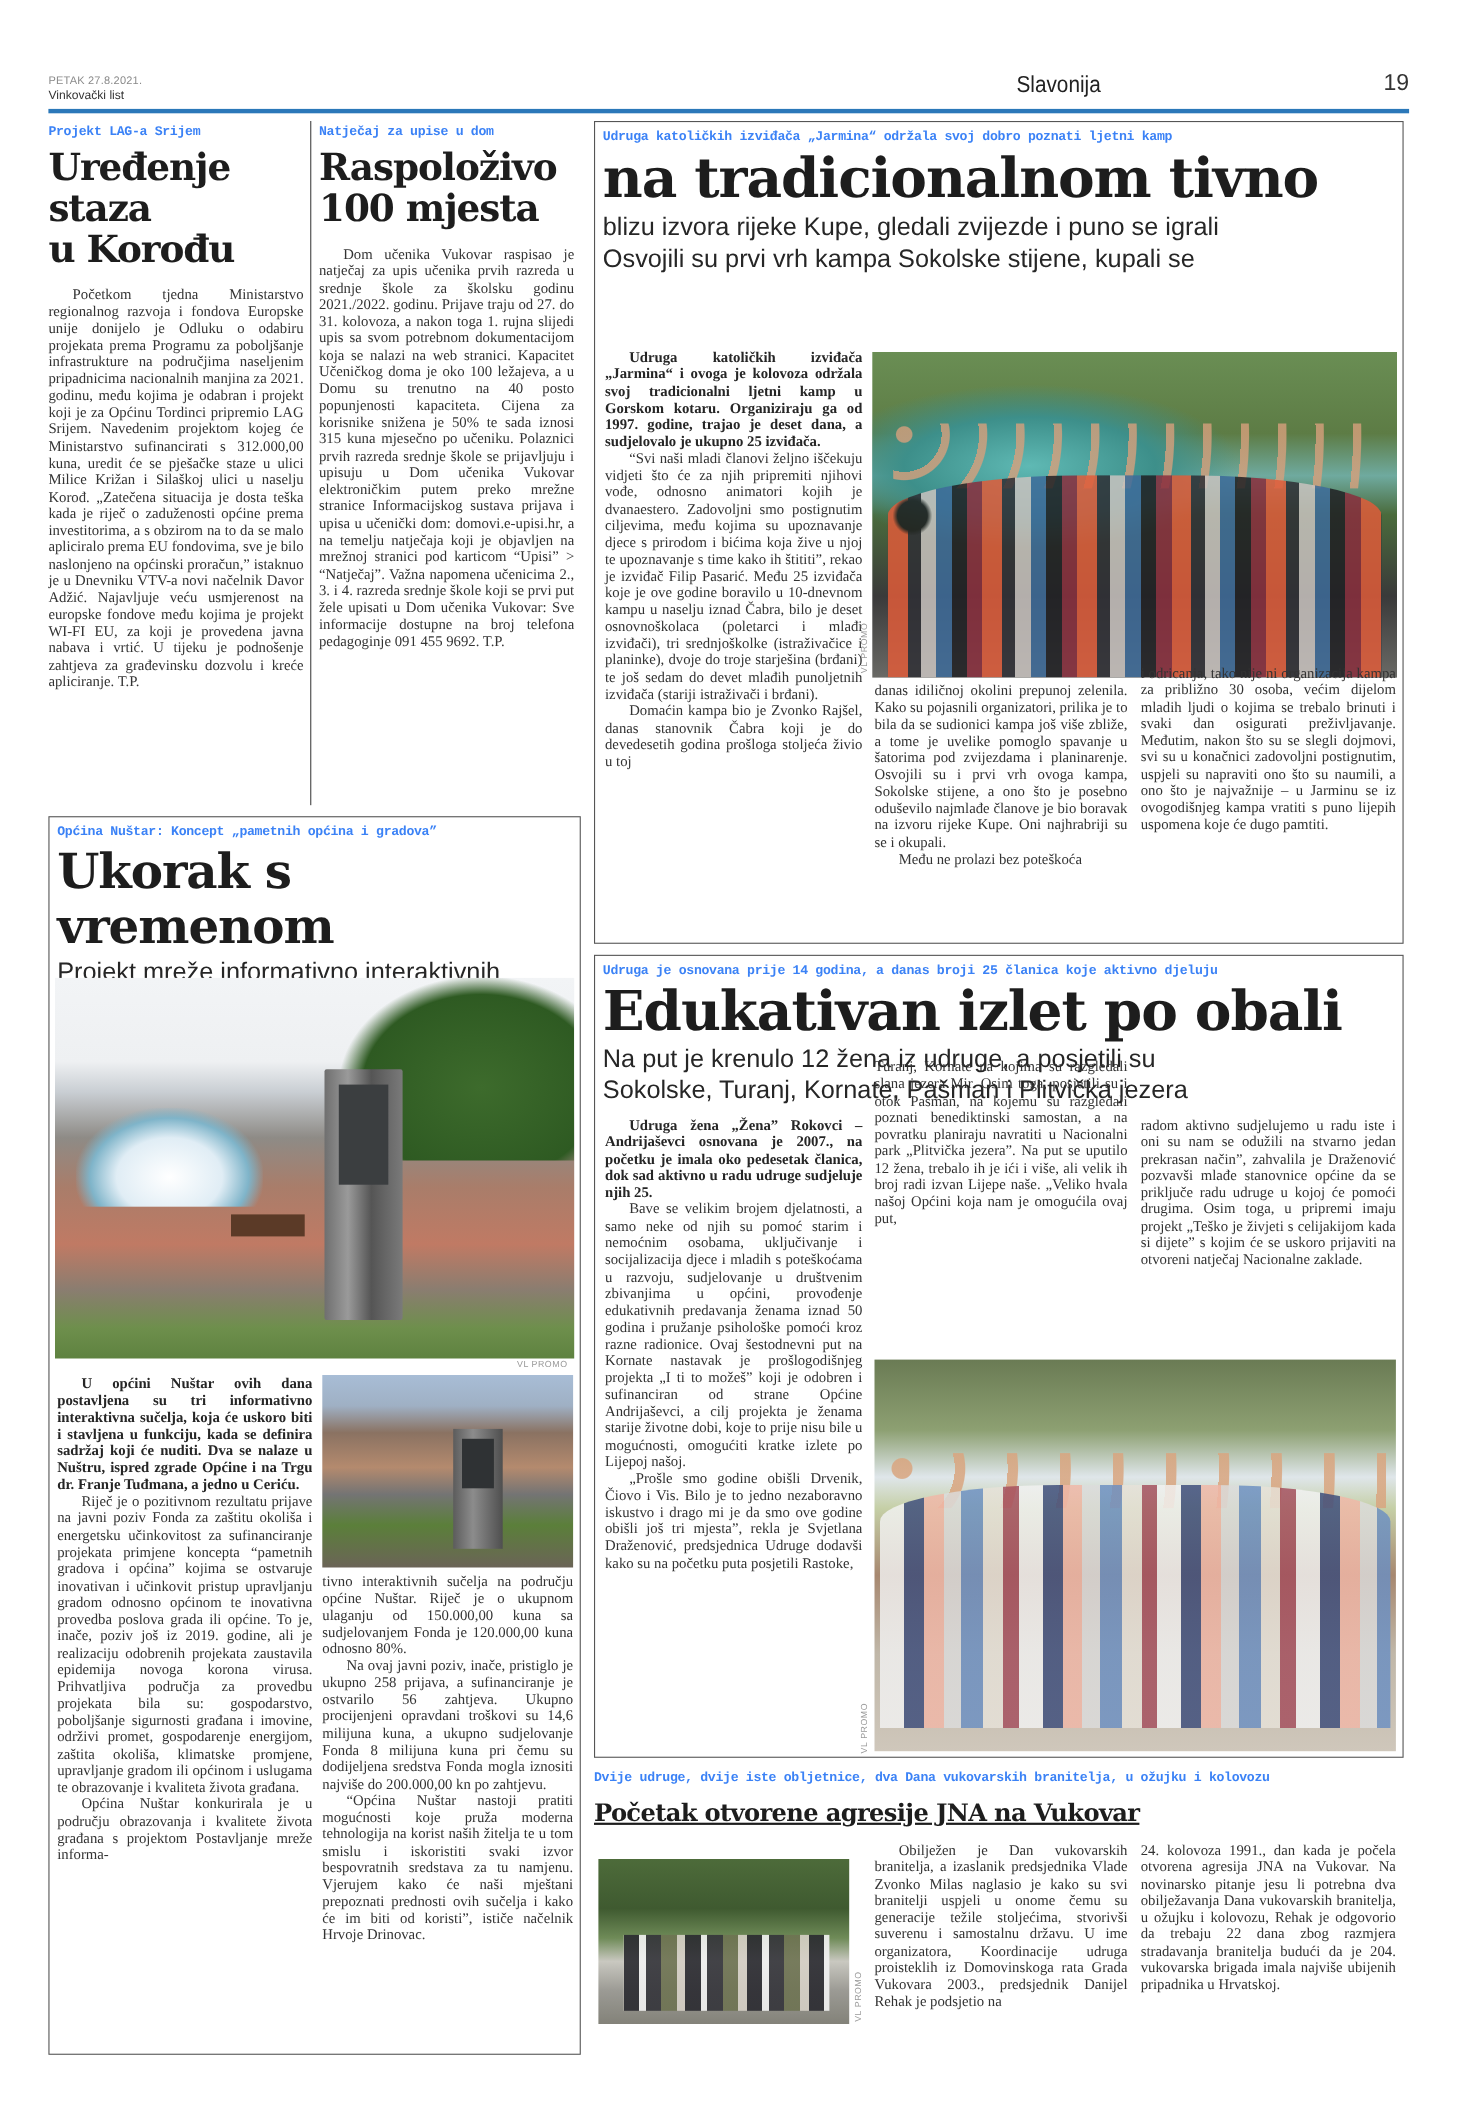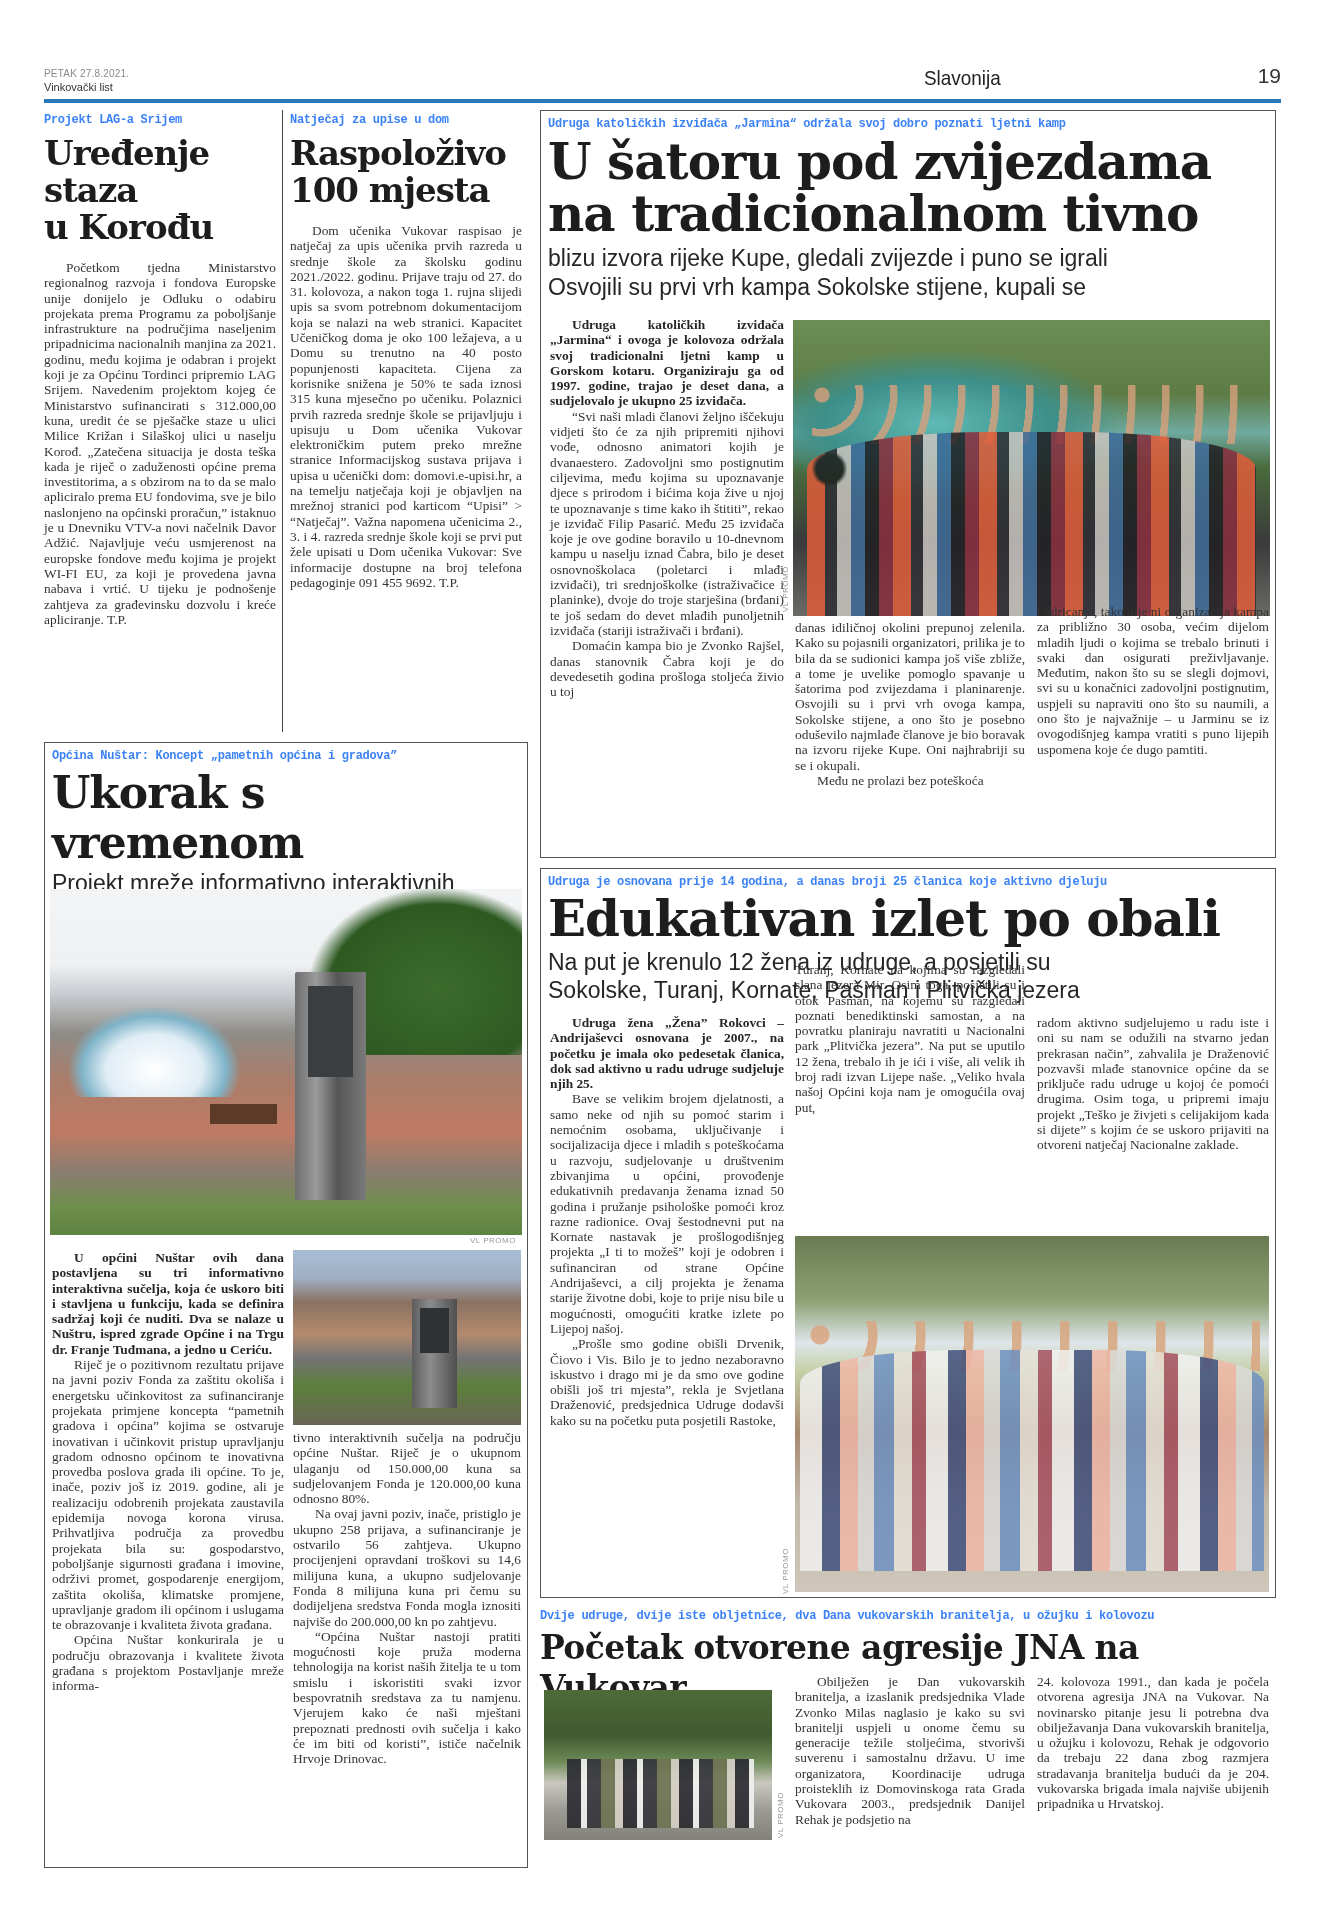--- a/index.html
+++ b/index.html
@@ -94,21 +94,20 @@
   </div>
   <div class="body" style="margin-top:14px;">
     <p>Dom učenika Vukovar raspisao je natječaj za upis učenika prvih razreda u srednje škole za školsku godinu 2021./2022. godinu. Prijave traju od 27. do 31. kolovoza, a nakon toga 1. rujna slijedi upis sa svom potrebnom dokumentacijom koja se nalazi na web stranici. Kapacitet Učeničkog doma je oko 100 ležajeva, a u Domu su trenutno na 40 posto popunjenosti kapaciteta. Cijena za korisnike snižena je 50% te sada iznosi 315 kuna mjesečno po učeniku. Polaznici prvih razreda srednje škole se prijavljuju i upisuju u Dom učenika Vukovar elektroničkim putem preko mrežne stranice Informacijskog sustava prijava i upisa u učenički dom: domovi.e-upisi.hr, a na temelju natječaja koji je objavljen na mrežnoj stranici pod karticom “Upisi” &gt; “Natječaj”. Važna napomena učenicima 2., 3. i 4. razreda srednje škole koji se prvi put žele upisati u Dom učenika Vukovar: Sve informacije dostupne na broj telefona pedagoginje 091 455 9692. T.P.</p>
   </div>
 </div>
 
 <div class="box" style="left:540px; top:110px; width:736px; height:748px;"></div>
 <div class="col" style="left:548px; top:114px; width:722px;">
   <div class="kicker">Udruga katoličkih izviđača „Jarmina“ održala svoj dobro poznati ljetni kamp</div>
   <div class="headline" style="font-size:50px; line-height:52px; margin-top:2px;">
-    <div>U šatoru pod zvijezdama</div>
     <div>na tradicionalnom tivno</div>
   </div>
   <div class="subhead" style="font-size:23px; line-height:29px; margin-top:4px;">
     <div>blizu izvora rijeke Kupe, gledali zvijezde i puno se igrali</div>
     <div>Osvojili su prvi vrh kampa Sokolske stijene, kupali se</div>
   </div>
 </div>
 <div class="col body" style="left:550px; top:317px; width:234px;">
   <p class="lead">Udruga katoličkih izviđača „Jarmina“ i ovoga je kolovoza održala svoj tradicionalni ljetni kamp u Gorskom kotaru. Organiziraju ga od 1997. godine, trajao je deset dana, a sudjelovalo je ukupno 25 izviđača.</p>
   <p>“Svi naši mladi članovi željno iščekuju vidjeti što će za njih pripremiti njihovi vođe, odnosno animatori kojih je dvanaestero. Zadovoljni smo postignutim ciljevima, među kojima su upoznavanje djece s prirodom i bićima koja žive u njoj te upoznavanje s time kako ih štititi”, rekao je izviđač Filip Pasarić. Među 25 izviđača koje je ove godine boravilo u 10-dnevnom kampu u naselju iznad Čabra, bilo je deset osnovnoškolaca (poletarci i mlađi izviđači), tri srednjoškolke (istraživačice i planinke), dvoje do troje starješina (brđani) te još sedam do devet mlađih punoljetnih izviđača (stariji istraživači i brđani).</p>
@@ -178,21 +177,21 @@
 <div class="col body" style="left:1037px; top:1015px; width:232px;">
   <p style="text-indent:0">radom aktivno sudjelujemo u radu iste i oni su nam se odužili na stvarno jedan prekrasan način”, zahvalila je Draženović pozvavši mlađe stanovnice općine da se priključe radu udruge u kojoj će pomoći drugima. Osim toga, u pripremi imaju projekt „Teško je živjeti s celijakijom kada si dijete” s kojim će se uskoro prijaviti na otvoreni natječaj Nacionalne zaklade.</p>
 </div>
 <div class="photo ph-women" style="left:795px; top:1236px; width:474px; height:356px;">
   <div class="heads"></div>
     <div class="people"></div>
 </div>
 
 <div class="col" style="left:540px; top:1606px; width:736px;">
   <div class="kicker">Dvije udruge, dvije iste obljetnice, dva Dana vukovarskih branitelja, u ožujku i kolovozu</div>
-  <div class="headline" style="font-size:33px; line-height:40px; margin-top:2px; letter-spacing:-0.6px;">Početak otvorene agresije JNA na Vukovar</div>
+  <div class="headline" style="font-size:22px; line-height:40px; margin-top:2px; letter-spacing:-0.6px;text-decoration:underline;">Početak otvorene agresije JNA na Vukovar</div>
 </div>
 <div class="photo ph-vukovar" style="left:544px; top:1690px; width:228px; height:150px;">
   <div class="people"></div>
 </div>
 <div class="credit v" style="left:776px; top:1838px;">VL PROMO</div>
 <div class="col body" style="left:795px; top:1674px; width:230px;">
   <p>Obilježen je Dan vukovarskih branitelja, a izaslanik predsjednika Vlade Zvonko Milas naglasio je kako su svi branitelji uspjeli u onome čemu su generacije težile stoljećima, stvorivši suverenu i samostalnu državu. U ime organizatora, Koordinacije udruga proisteklih iz Domovinskoga rata Grada Vukovara 2003., predsjednik Danijel Rehak je podsjetio na</p>
 </div>
 <div class="col body" style="left:1037px; top:1674px; width:232px;">
   <p style="text-indent:0">24. kolovoza 1991., dan kada je počela otvorena agresija JNA na Vukovar. Na novinarsko pitanje jesu li potrebna dva obilježavanja Dana vukovarskih branitelja, u ožujku i kolovozu, Rehak je odgovorio da trebaju 22 dana zbog razmjera stradavanja branitelja budući da je 204. vukovarska brigada imala najviše ubijenih pripadnika u Hrvatskoj.</p>

